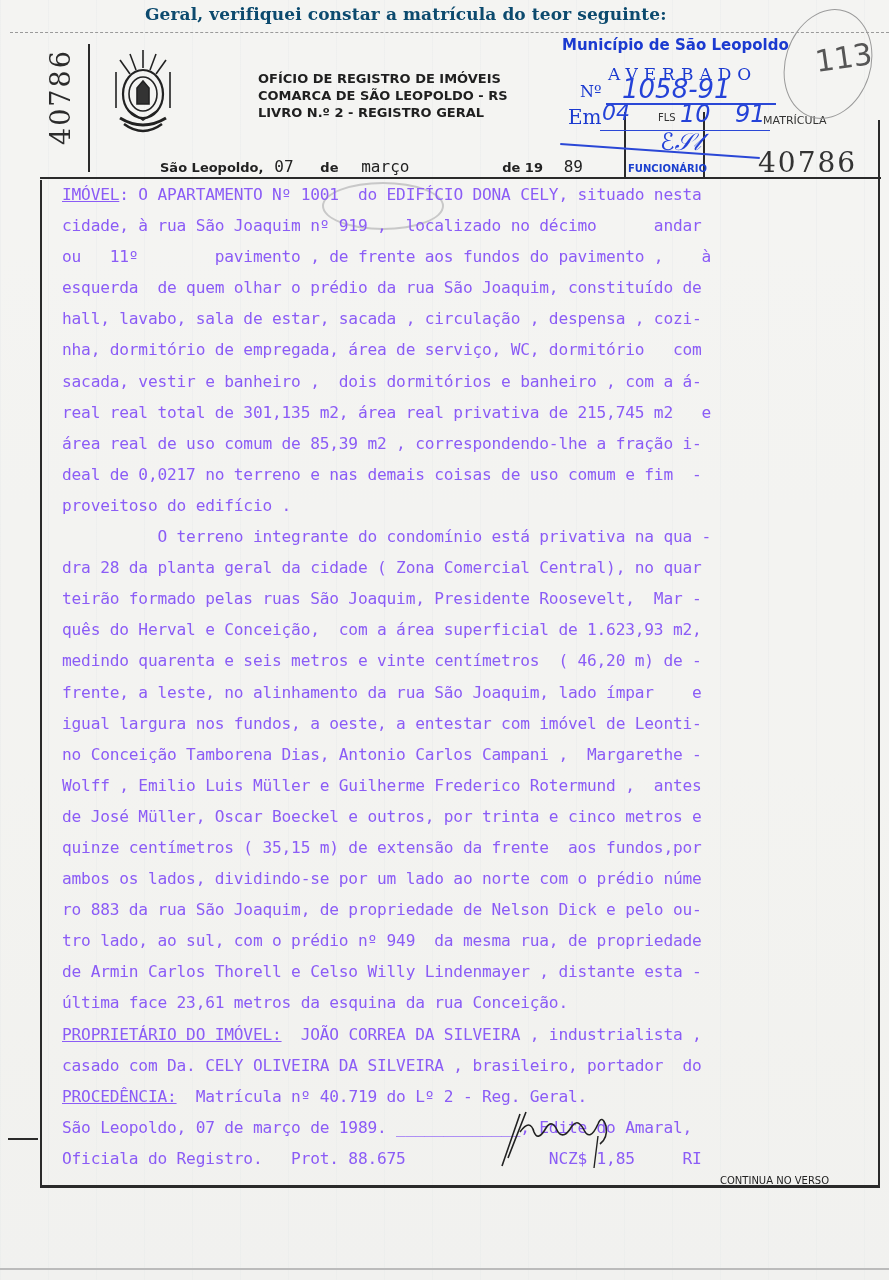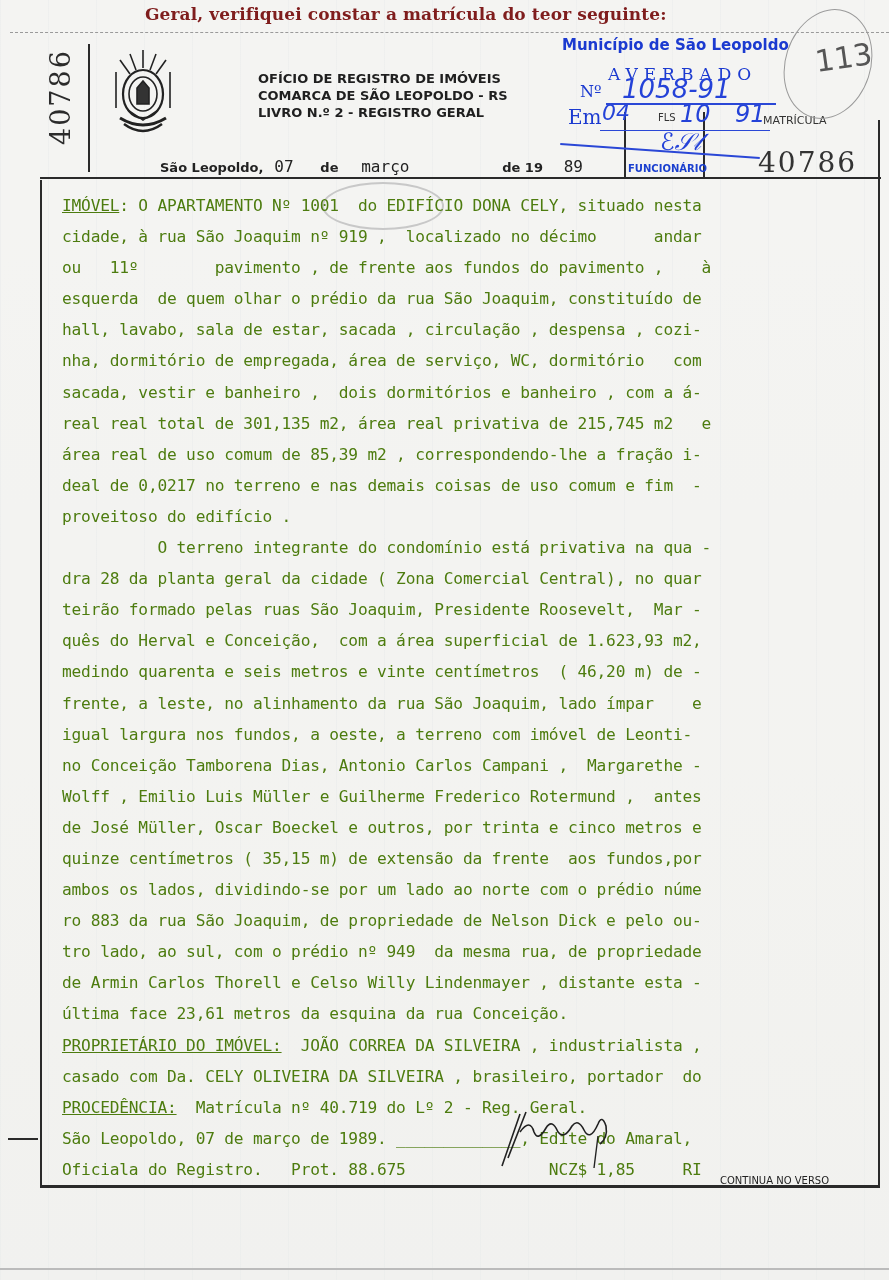--- a/index.html
+++ b/index.html
@@ -13,21 +13,21 @@
       position: absolute; inset: 0;
       background:
         linear-gradient(90deg, rgba(220,225,228,0.35) 0 1px, transparent 1px 100%),
         linear-gradient(180deg, #f6f6f4 0%, #f1f1ee 100%);
       background-size: 48px 100%, 100% 100%;
       opacity: 0.6;
     }
     .top-line {
       position: absolute; left: 145px; top: 4px;
       font-family: "DejaVu Serif", "Liberation Serif", serif;
-      font-size: 17px; font-weight: bold; color: #7f1d1d; letter-spacing: 0.1px;
+      font-size: 17px; font-weight: bold; color: #0c4a6e; letter-spacing: 0.1px;
     }
     .dotted-rule {
       position: absolute; left: 10px; right: 0; top: 32px;
       border-top: 1px dashed #9a9a9a;
     }
     .side-number {
       position: absolute; left: 45px; top: 145px;
       transform: rotate(-90deg); transform-origin: left top;
       font-family: "DejaVu Serif", "Liberation Serif", serif;
       font-size: 27px; color: #2b2b2b; letter-spacing: 2px;
@@ -79,23 +79,23 @@
       position: absolute; left: 322px; top: 182px; width: 118px; height: 44px;
       border: 2px solid #c8c8c8; border-radius: 50%;
     }
 
     .body-box {
       position: absolute; left: 40px; top: 180px; width: 840px; height: 1008px;
       border-left: 2px solid #2a2a2a; border-right: 2px solid #2a2a2a; border-bottom: 3px solid #2a2a2a;
       box-sizing: border-box;
     }
     .text-block {
-      position: absolute; left: 62px; top: 190px; width: 812px;
+      position: absolute; left: 62px; top: 179px; width: 812px;
       font-family: "DejaVu Sans Mono", "Liberation Mono", monospace;
-      font-size: 16.2px; line-height: 31.1px; color: #4d7c0f;
+      font-size: 16.2px; line-height: 31.1px; color: #8b5cf6;
       letter-spacing: -0.2px;
     }
     .line { white-space: pre; height: 31.1px; overflow: visible; }
     .ul { text-decoration: underline; }
     .left-tick { position: absolute; left: 8px; top: 1138px; width: 30px; height: 2px; background: #2a2a2a; }
     .signature {
       position: absolute; left: 468px; top: 1108px; width: 170px; height: 60px;
     }
     .continua {
       position: absolute; left: 720px; top: 1175px;
@@ -186,21 +186,21 @@
     <div class="line"><span>real real total de 301,135 m2, área real privativa de 215,745 m2   e</span></div>
     <div class="line"><span>área real de uso comum de 85,39 m2 , correspondendo-lhe a fração i-</span></div>
     <div class="line"><span>deal de 0,0217 no terreno e nas demais coisas de uso comum e fim  -</span></div>
     <div class="line"><span>proveitoso do edifício .</span></div>
     <div class="line"><span>          O terreno integrante do condomínio está privativa na qua -</span></div>
     <div class="line"><span>dra 28 da planta geral da cidade ( Zona Comercial Central), no quar</span></div>
     <div class="line"><span>teirão formado pelas ruas São Joaquim, Presidente Roosevelt,  Mar -</span></div>
     <div class="line"><span>quês do Herval e Conceição,  com a área superficial de 1.623,93 m2,</span></div>
     <div class="line"><span>medindo quarenta e seis metros e vinte centímetros  ( 46,20 m) de -</span></div>
     <div class="line"><span>frente, a leste, no alinhamento da rua São Joaquim, lado ímpar    e</span></div>
-    <div class="line"><span>igual largura nos fundos, a oeste, a terreno com imóvel de Leonti-</span></div>
+    <div class="line"><span>igual largura nos fundos, a oeste, a entestar com imóvel de Leonti-</span></div>
     <div class="line"><span>no Conceição Tamborena Dias, Antonio Carlos Campani ,  Margarethe -</span></div>
     <div class="line"><span>Wolff , Emilio Luis Müller e Guilherme Frederico Rotermund ,  antes</span></div>
     <div class="line"><span>de José Müller, Oscar Boeckel e outros, por trinta e cinco metros e</span></div>
     <div class="line"><span>quinze centímetros ( 35,15 m) de extensão da frente  aos fundos,por</span></div>
     <div class="line"><span>ambos os lados, dividindo-se por um lado ao norte com o prédio núme</span></div>
     <div class="line"><span>ro 883 da rua São Joaquim, de propriedade de Nelson Dick e pelo ou-</span></div>
     <div class="line"><span>tro lado, ao sul, com o prédio nº 949  da mesma rua, de propriedade</span></div>
     <div class="line"><span>de Armin Carlos Thorell e Celso Willy Lindenmayer , distante esta -</span></div>
     <div class="line"><span>última face 23,61 metros da esquina da rua Conceição.</span></div>
     <div class="line"><span class="ul">PROPRIETÁRIO DO IMÓVEL:</span><span>  JOÃO CORREA DA SILVEIRA , industrialista ,</span></div>

